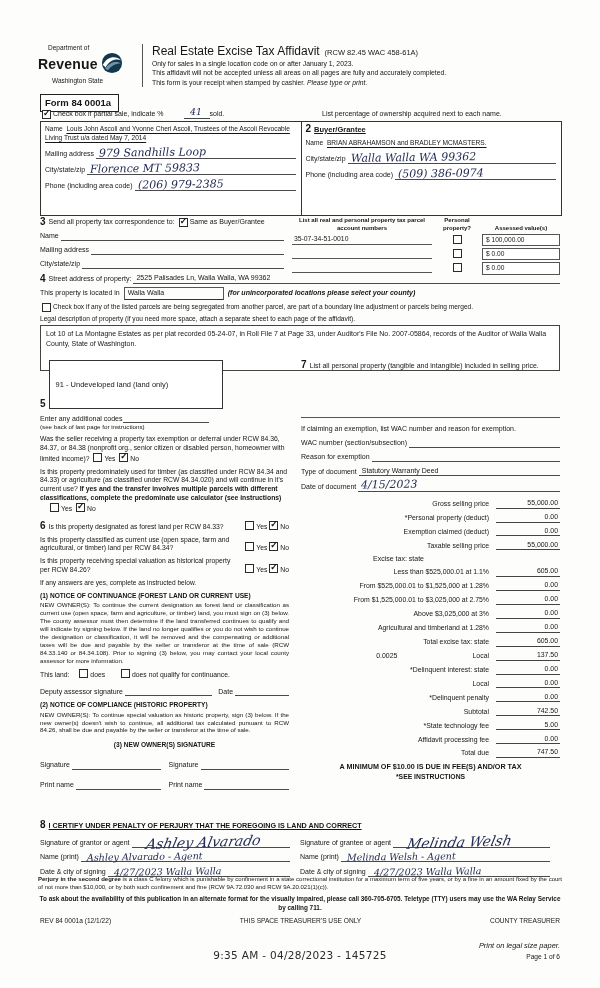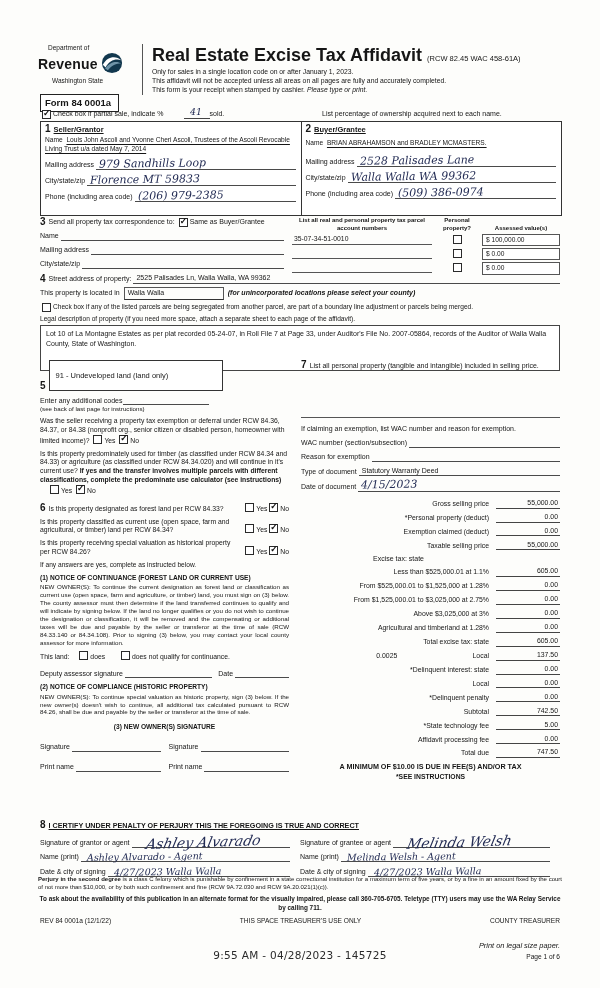--- a/index.html
+++ b/index.html
@@ -25,21 +25,21 @@
 
   
   .header{top:44px;left:38px;width:524px;display:flex;}
   .logo-block{width:104px;}
   .dept-small{font-size:6.5px;margin-left:10px;}
   .dept-row{display:flex;align-items:center;}
   .dept-name{font-weight:bold;font-size:14px;letter-spacing:0.2px;}
   .logo-svg{margin-left:3px;}
   .dept-state{font-size:6.5px;margin-left:14px;}
   .title-block{border-left:1px solid #555;padding-left:9px;flex:1;}
-  .main-title{font-weight:bold;font-size:18px;}
+  .main-title{font-weight:normal;font-size:12px;}
   .title-rcw{font-size:7.5px;margin-left:3px;}
   .note{font-size:6.8px;margin-top:1px;}
   .form-num{top:94px;left:40px;border:1.3px solid #222;padding:2px 7px 2px 4px;font-weight:bold;font-size:9.5px;background:#fff;}
 
   
   .partial{top:108px;left:40px;width:520px;display:flex;align-items:flex-end;}
   .pct-line{display:inline-block;width:26px;border-bottom:0.8px solid #444;text-align:center;margin-left:20px;}
   .ownership{margin-left:auto;width:238px;}
 
   
@@ -70,21 +70,21 @@
   .county-box{display:inline-block;border:0.9px solid #555;border-bottom:1px solid #333;min-width:92px;padding:1px 3px;margin:0 4px;font-size:7px;}
   .seg-row{display:flex;align-items:flex-start;margin-top:3px;}
   .legal-box{border:1px solid #444;margin-top:2px;padding:3px 5px;height:38px;font-size:7px;line-height:1.4;background:#fff;}
 
   
   .cols{top:360px;left:40px;width:520px;height:460px;display:flex;}
   .colL{width:252px;padding-right:6px;}
   .colR{width:262px;margin-left:6px;}
 
   
-  .codebox{display:inline-block;border:1px solid #333;padding:10px 6px;font-size:7.5px;min-width:160px;background:#fff;}
+  .codebox{display:inline-block;border:1px solid #333;padding:19px 6px;font-size:7.5px;min-width:160px;background:#fff;}
   .addl{margin-top:5px;}
   .q{margin-top:4px;font-size:6.8px;line-height:1.3;}
   .ynin{white-space:nowrap;}
 
   
   .q6{display:flex;align-items:flex-end;margin-top:4px;font-size:6.8px;line-height:1.3;}
   .q6t{flex:1;padding-right:4px;}
   .yn{white-space:nowrap;margin-left:2px;}
   .notice-title{font-weight:bold;font-size:6.6px;margin-top:5px;}
   .notice-body{font-size:6.2px;line-height:1.28;margin-top:1px;text-align:justify;}
@@ -161,42 +161,37 @@
   <div class="abs partial">
     <span class="cb checked"></span>
     <span>Check box if partial sale, indicate %</span>
     <span class="pct-line"><span class="hw hw-sm">41</span></span>
     <span>sold.</span>
     <span class="ownership">List percentage of ownership acquired next to each name.</span>
   </div>
 
   <div class="abs ggbox">
     <div class="gghalf lefth">
-      <div><span class="secnum">1</span><span class="sec-title">Seller/Grantor</span></div>
       <div class="nameblock small"><span class="lbl">Name</span> <span class="typed-ul">Louis John Ascoli and Yvonne Cheri Ascoli, Trustees of the Ascoli Revocable Living Trust u/a dated May 7, 2014</span></div>
       <div class="frow">
           <span class="lbl">Mailing address</span>
           <span class="fill"><span class="hw">979 Sandhills Loop</span></span>
         </div>
       <div class="frow">
           <span class="lbl">City/state/zip</span>
           <span class="fill"><span class="hw">Florence MT 59833</span></span>
         </div>
       <div class="frow">
           <span class="lbl">Phone (including area code)</span>
           <span class="fill"><span class="hw">(206) 979-2385</span></span>
         </div>
     </div>
     <div class="gghalf">
       <div><span class="secnum">2</span><span class="sec-title">Buyer/Grantee</span></div>
       <div class="nameblock small" style="margin-top:4px;"><span class="lbl">Name</span> <span class="typed-ul">BRIAN ABRAHAMSON and BRADLEY MCMASTERS.</span></div>
-      <div class="frow" style="margin-top:9px;">
-          <span class="lbl">Mailing address</span>
-          <span class="fill"><span class="hw">2528 Palisades Lane</span></span>
-        </div>
       <div class="frow">
           <span class="lbl">City/state/zip</span>
           <span class="fill"><span class="hw">Walla Walla WA 99362</span></span>
         </div>
       <div class="frow">
           <span class="lbl">Phone (including area code)</span>
           <span class="fill"><span class="hw">(509) 386-0974</span></span>
         </div>
     </div>
   </div>
@@ -451,21 +446,21 @@
           </div>
         <div class="min-note">A MINIMUM OF $10.00 IS DUE IN FEE(S) AND/OR TAX</div>
         <div class="see-instr">*SEE INSTRUCTIONS</div>
       </div>
     </div>
   </div>
 
   <div class="abs sec8">
     <div class="s8head">
       <span class="secnum">8</span>
-      <span class="certify">I CERTIFY UNDER PENALTY OF PERJURY THIS THE FOREGOING IS TRUE AND CORRECT</span>
+      <span class="certify">I CERTIFY UNDER PENALTY OF PERJURY THAT THE FOREGOING IS LAND AND CORRECT</span>
     </div>
     <div class="s8cols">
       <div class="s8col">
         <div class="frow">
             <span class="lbl">Signature of grantor or agent</span>
             <span class="fill sigfill">
               <span class="script">Ashley Alvarado</span>
             </span>
           </div>
         <div class="frow">
@@ -504,17 +499,17 @@
     </div>
   </div>
 
   <div class="abs perjury"><b>Perjury in the second degree</b><span> is a class C felony which is punishable by confinement in a state correctional institution for a maximum term of five years, or by a fine in an amount fixed by the court of not more than $10,000, or by both such confinement and fine (RCW 9A.72.030 and RCW 9A.20.021(1)(c)).</span></div>
   <div class="abs access">To ask about the availability of this publication in an alternate format for the visually impaired, please call 360-705-6705. Teletype (TTY) users may use the WA Relay Service by calling 711.</div>
   <div class="abs revrow">
     <span>REV 84 0001a  (12/1/22)</span>
     <span>THIS SPACE TREASURER'S USE ONLY</span>
     <span>COUNTY TREASURER</span>
   </div>
-  <div class="abs stamp">9:55 AM - 04/28/2023 - 145725</div>
+  <div class="abs stamp">9:35 AM - 04/28/2023 - 145725</div>
   <div class="abs printnote">Print on legal size paper.</div>
   <div class="abs pagenum">Page 1 of 6</div>
 
 </div>
 
 </body></html>

